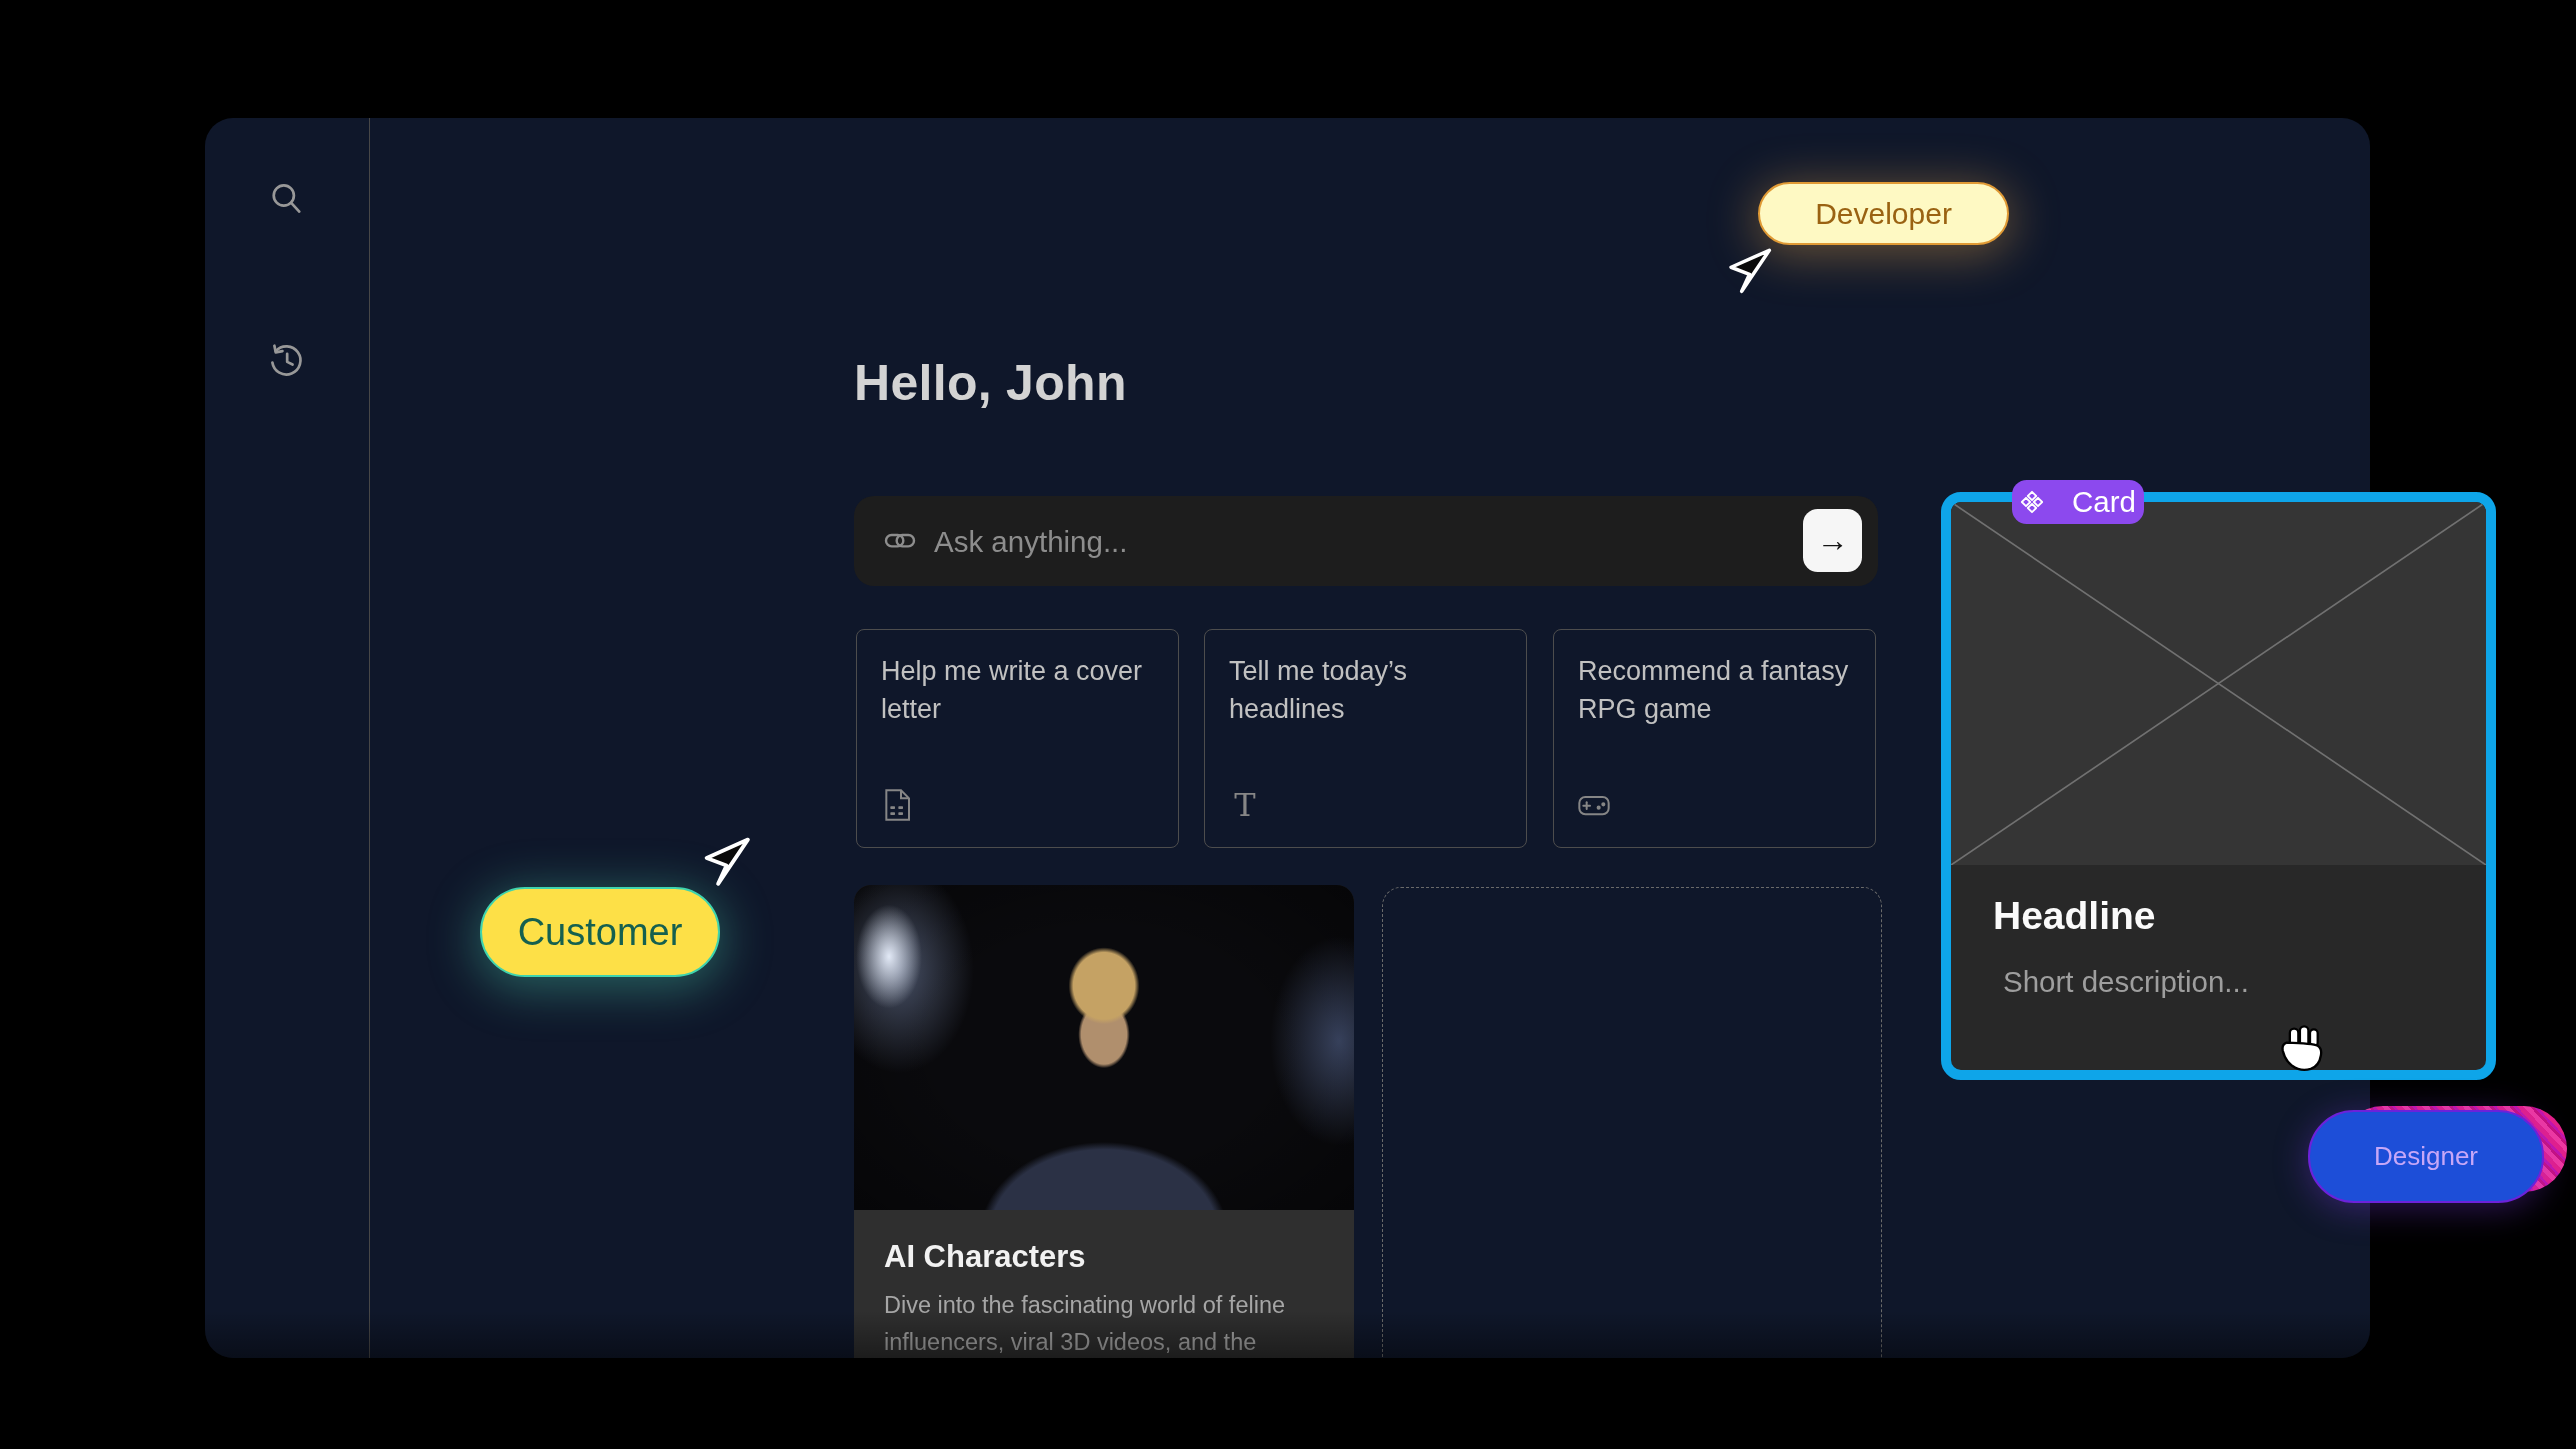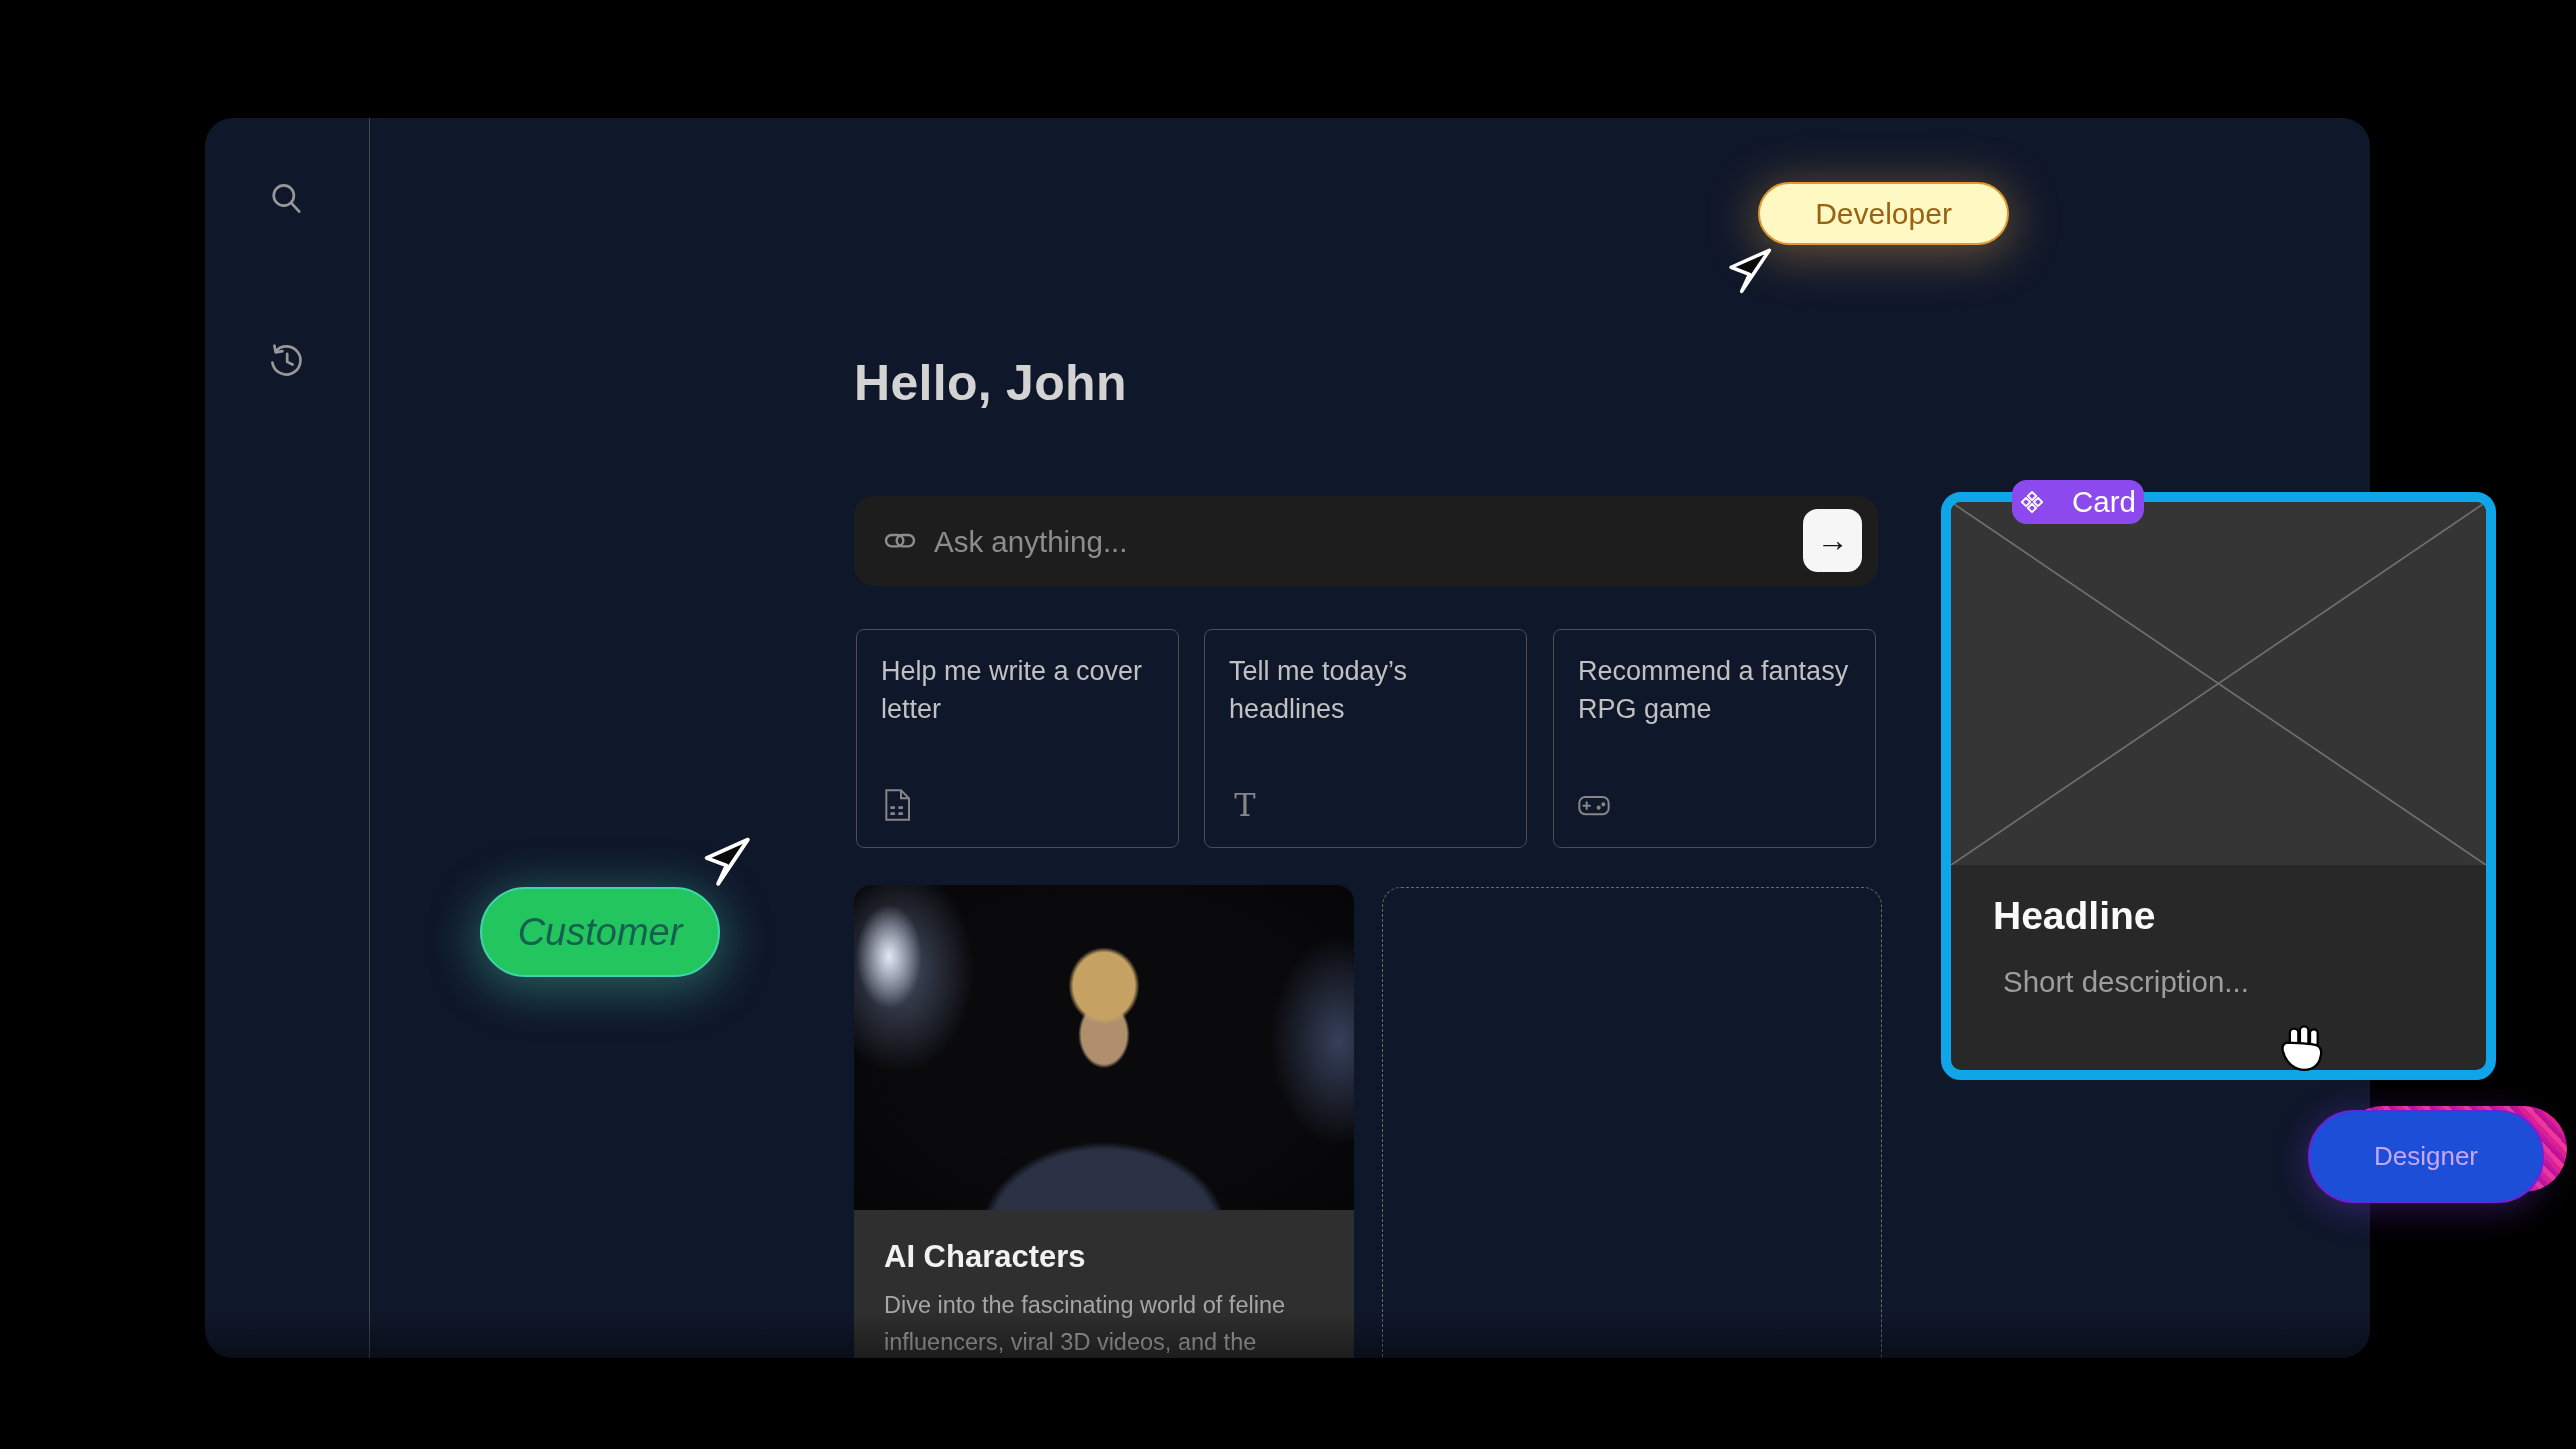--- a/index.html
+++ b/index.html
@@ -44,23 +44,23 @@
   .ai-title{left:30px;top:354px;font-size:31px;font-weight:700;color:#f2f2f2;}
   .ai-desc{left:30px;top:402px;width:443px;font-size:23.5px;line-height:1.58;color:#a6a6a6;}
 
   .dropzone{left:1177px;top:769px;width:500px;height:617px;border:1.3px dashed #6a6a6a;border-radius:19px;box-sizing:border-box;}
 
   
   .pill{display:flex;align-items:center;justify-content:center;font-weight:500;box-sizing:border-box;cursor:pointer;}
   .pill-dev{left:1758px;top:182px;width:251px;height:63px;border-radius:42px;background:#fef9c3;
             border:2.7px solid #e09a35;color:#9a6212;font-size:30px;
             box-shadow:0 6.7px 47px 4px rgba(242,174,76,.38);}
-  .pill-cust{left:480px;top:887px;width:240px;height:90px;border-radius:45px;background:#22c55e;
+  .pill-cust{left:480px;top:887px;width:240px;height:90px;border-radius:45px;background:#fde047;
             border:2.7px solid #3fd4ad;color:#15604f;font-size:38px;
-            box-shadow:0 8px 47px 5.4px rgba(84,226,189,.35);font-style:italic;}
+            box-shadow:0 8px 47px 5.4px rgba(84,226,189,.35);}
   .pill-des{left:2308px;top:1062px;width:236px;height:93px;border-radius:46px;background:#1d4ed8;
             border:2.7px solid #6c22da;color:#c7a7f7;font-size:26px;z-index:8;
             box-shadow:0 5.4px 34px rgba(130,60,240,.35);margin-top:48px;}
   .pink-glitch{left:2340px;top:1106px;width:227px;height:86px;border-radius:43px;z-index:7;
             background-color:#e01f8b;
             background-image:repeating-linear-gradient(47deg,rgba(255,77,176,.55) 0 4.7px,rgba(176,0,110,.5) 4.7px 7.4px,rgba(140,0,230,.35) 7.4px 10px,rgba(255,30,120,.15) 10px 14.8px);}
 
   
   .comp-badge{left:2012px;top:440px;height:44px;border-radius:14.8px;background:#8c49ee;z-index:6;
               display:flex;align-items:center;gap:28px;padding:0 8px;color:#fff;font-size:29.5px;font-weight:500;margin-top:40px;}

